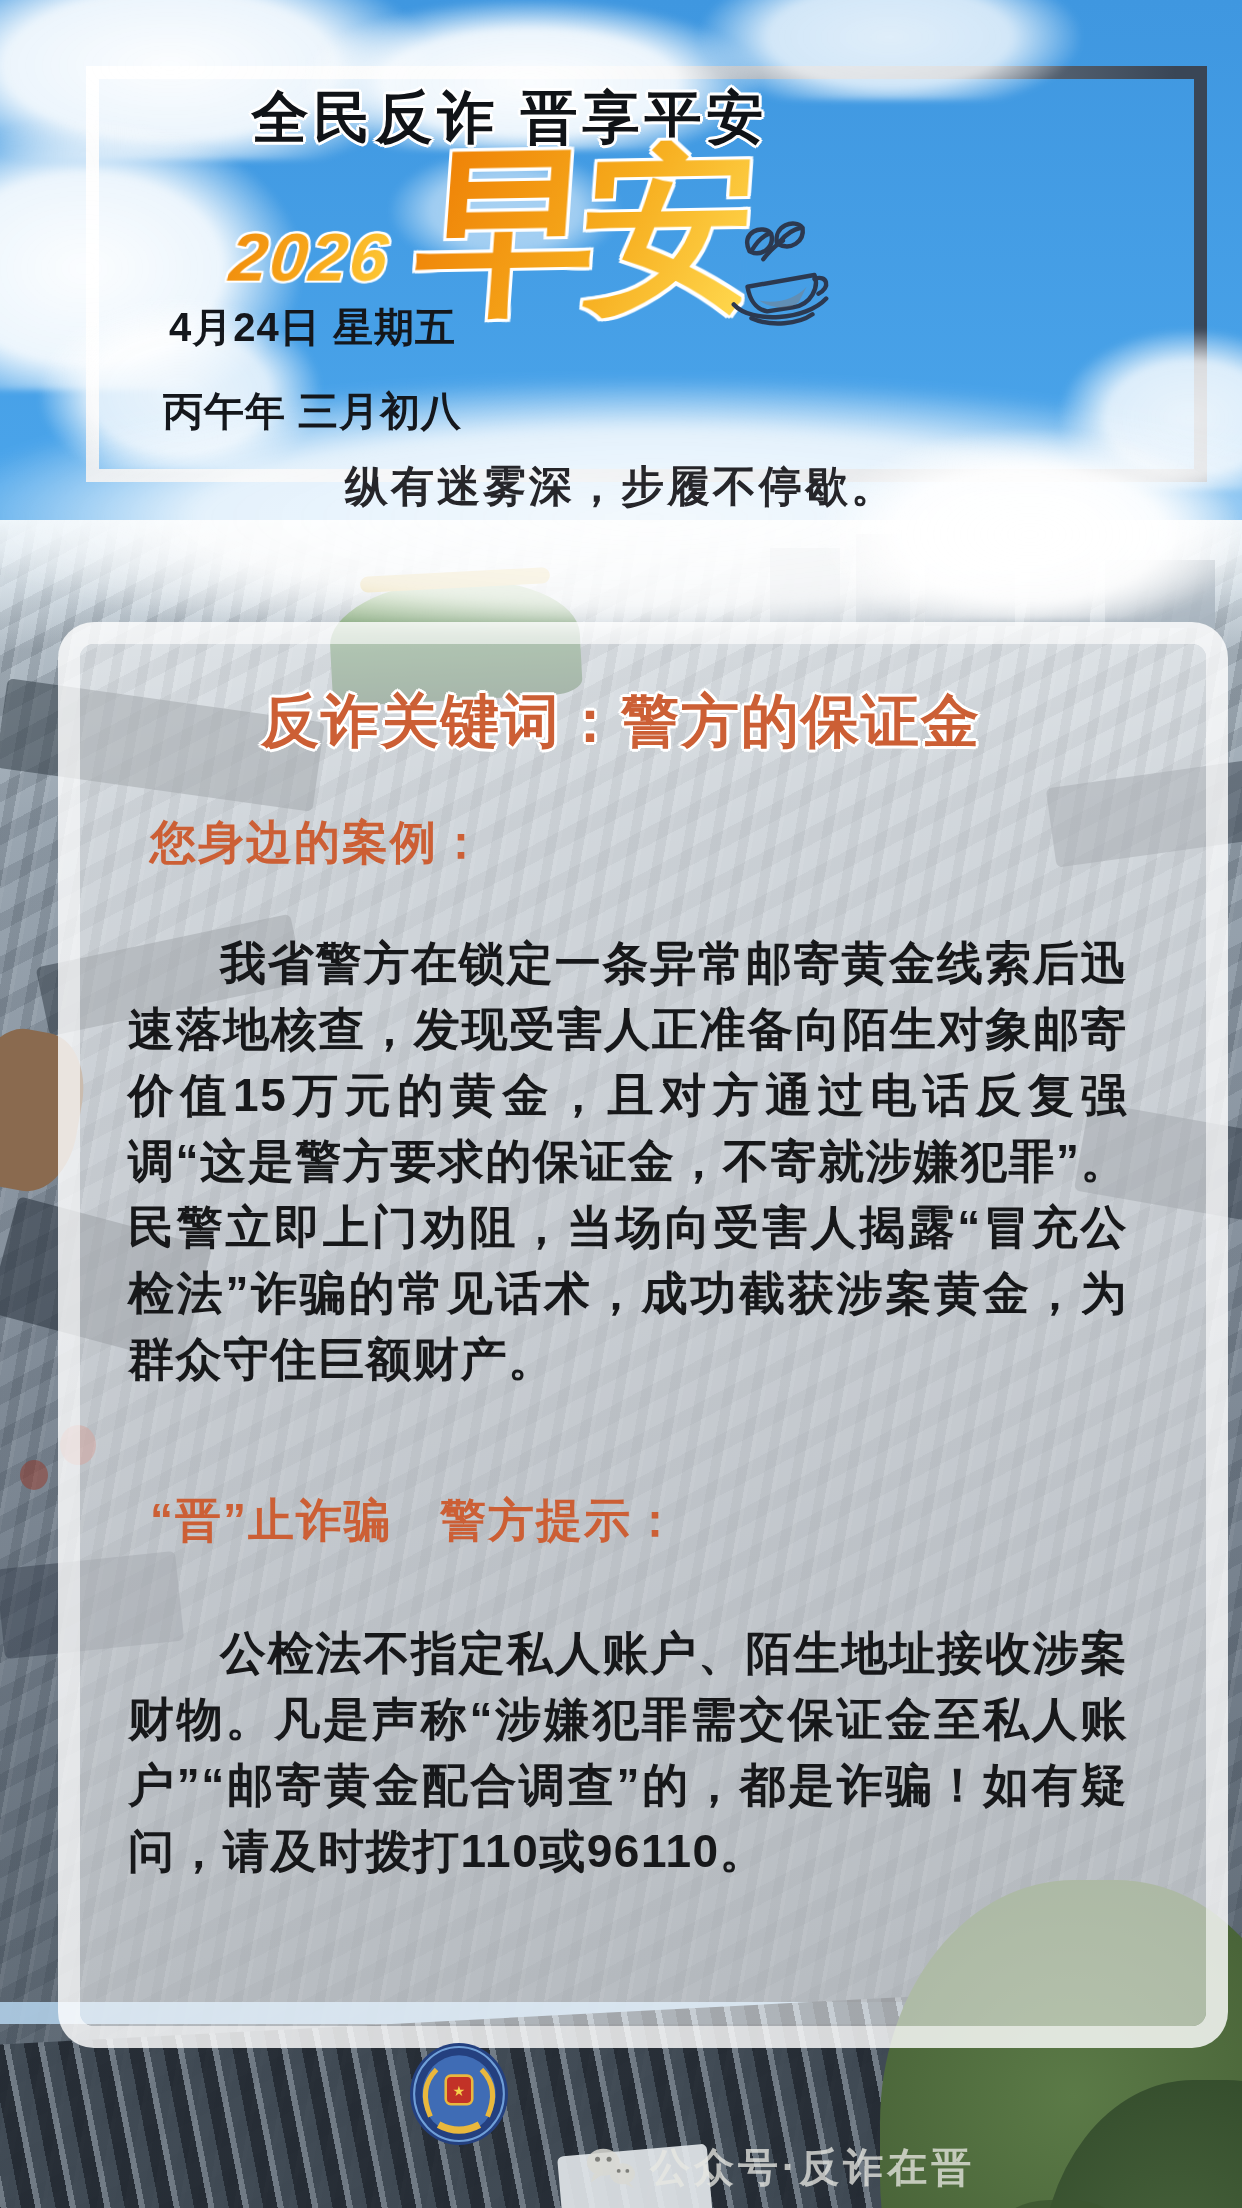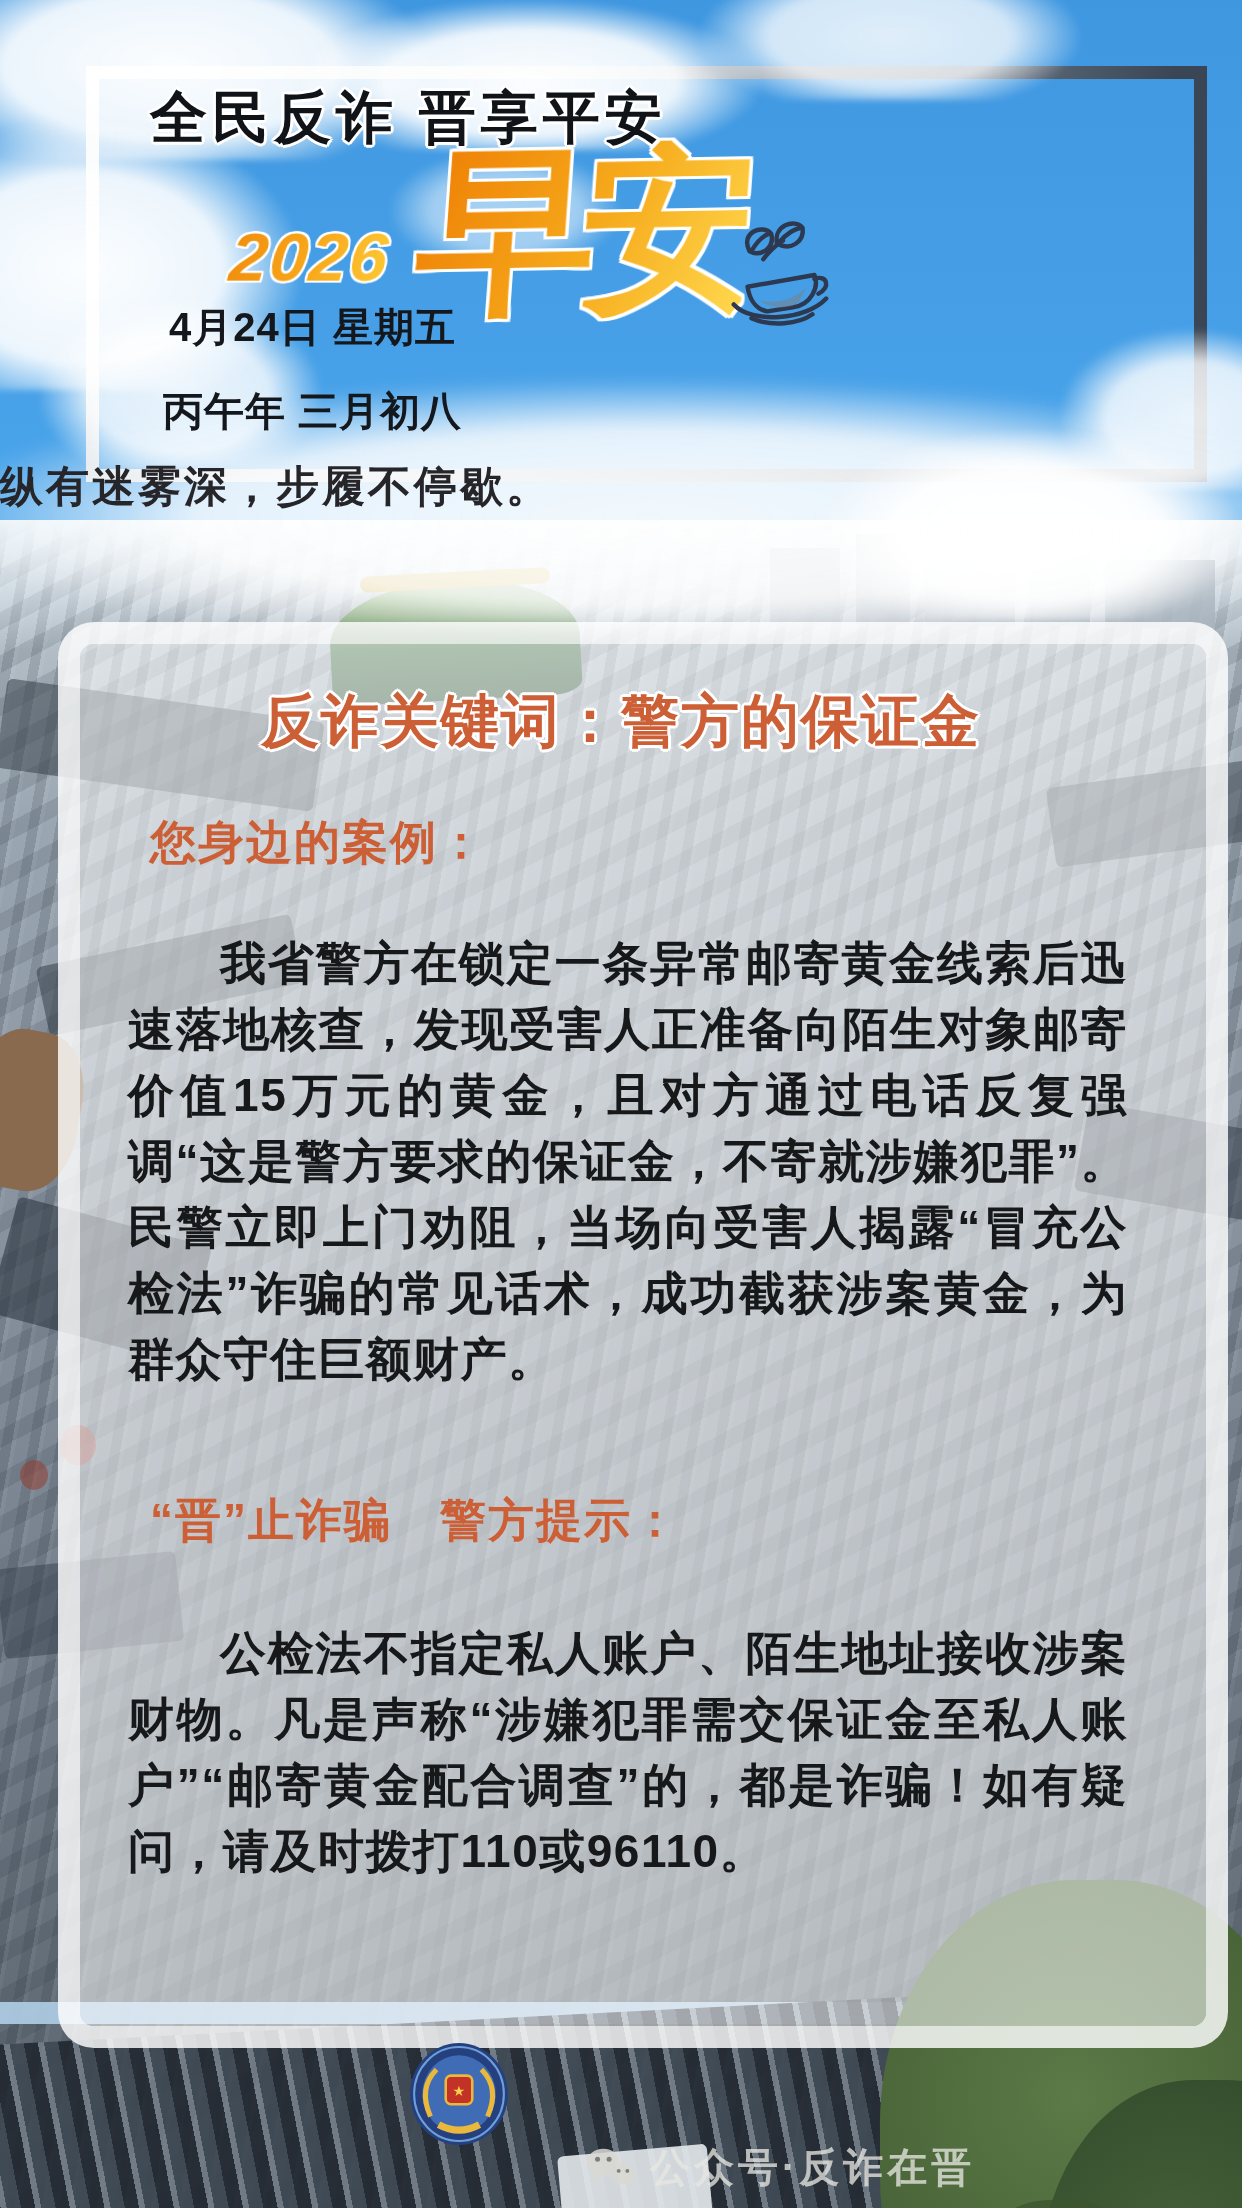--- a/index.html
+++ b/index.html
@@ -23,37 +23,37 @@
   .roof{position:absolute;border-radius:6px;}
   .blob{position:absolute;border-radius:50%;}
   #panel-stripe{position:absolute;left:0;top:1482px;width:1242px;height:22px;background:rgba(176,206,231,0.9);}
   
   #frame{
     position:absolute;left:86px;top:66px;width:1095px;height:390px;
     border:13px solid;border-image:linear-gradient(118deg,#f2f5f7 0%,#cdd6de 30%,#7c8a99 58%,#3a4656 82%) 1;
   }
   
   .outline-w{text-shadow:3px 0 0 #fff,-3px 0 0 #fff,0 3px 0 #fff,0 -3px 0 #fff,2px 2px 0 #fff,-2px 2px 0 #fff,2px -2px 0 #fff,-2px -2px 0 #fff;}
-  #slogan{position:absolute;left:150px;top:80px;width:720px;font-size:57px;font-weight:900;letter-spacing:5px;color:#101317;}
+  #slogan{position:absolute;left:150px;top:80px;width:720px;text-align:center;font-size:57px;font-weight:900;letter-spacing:5px;color:#101317;}
   .grad-num{
     background:linear-gradient(100deg,#ee8408 0%,#f7a71a 50%,#ffd43e 100%);
     -webkit-background-clip:text;background-clip:text;color:transparent;
     filter:drop-shadow(2px 0 0 #fff) drop-shadow(-2px 0 0 #fff) drop-shadow(0 2px 0 #fff) drop-shadow(0 -2px 0 #fff);
   }
   #year{position:absolute;left:200px;top:218px;width:220px;text-align:center;font-size:68px;font-weight:900;font-style:italic;letter-spacing:2px;transform:skewX(-6deg);}
   #date1{position:absolute;left:140px;top:300px;width:345px;text-align:center;font-size:40px;font-weight:700;color:#14171c;letter-spacing:1px;}
   #date2{position:absolute;left:140px;top:348px;width:345px;text-align:center;font-size:40px;font-weight:800;color:#14171c;letter-spacing:1px;margin-top:36px;}
   #greeting{
     position:absolute;left:418px;top:142px;font-size:178px;font-weight:900;line-height:1;letter-spacing:-14px;transform:skewX(-5deg) rotate(-1deg);
     background:linear-gradient(115deg,#ee7d04 0%,#f6ab1c 55%,#ffd84e 100%);
     -webkit-background-clip:text;background-clip:text;color:transparent;
     filter:drop-shadow(3px 0 0 #fff) drop-shadow(-3px 0 0 #fff) drop-shadow(0 3px 0 #fff) drop-shadow(0 -3px 0 #fff);
   }
   #teacup{position:absolute;left:718px;top:214px;width:122px;height:118px;}
-  #quote{position:absolute;left:0;top:458px;width:1242px;text-align:left;font-size:43px;font-weight:700;color:#26262a;letter-spacing:3px;}
+  #quote{position:absolute;left:0;top:458px;width:1242px;text-align:center;font-size:43px;font-weight:700;color:#26262a;letter-spacing:3px;}
   
   #panel{
     position:absolute;left:58px;top:622px;width:1126px;height:1382px;border-radius:36px;
     border:22px solid rgba(255,255,255,0.82);
     background:rgba(255,255,255,0.55);background-clip:padding-box;
   }
   .orange{color:#cc5f35;}
   #panel-title{position:absolute;left:60px;top:683px;width:1122px;text-align:center;font-size:58px;font-weight:900;letter-spacing:2px;}
   .subhead{position:absolute;left:150px;font-size:46px;font-weight:900;letter-spacing:2px;}
   #sub1{top:812px;}

